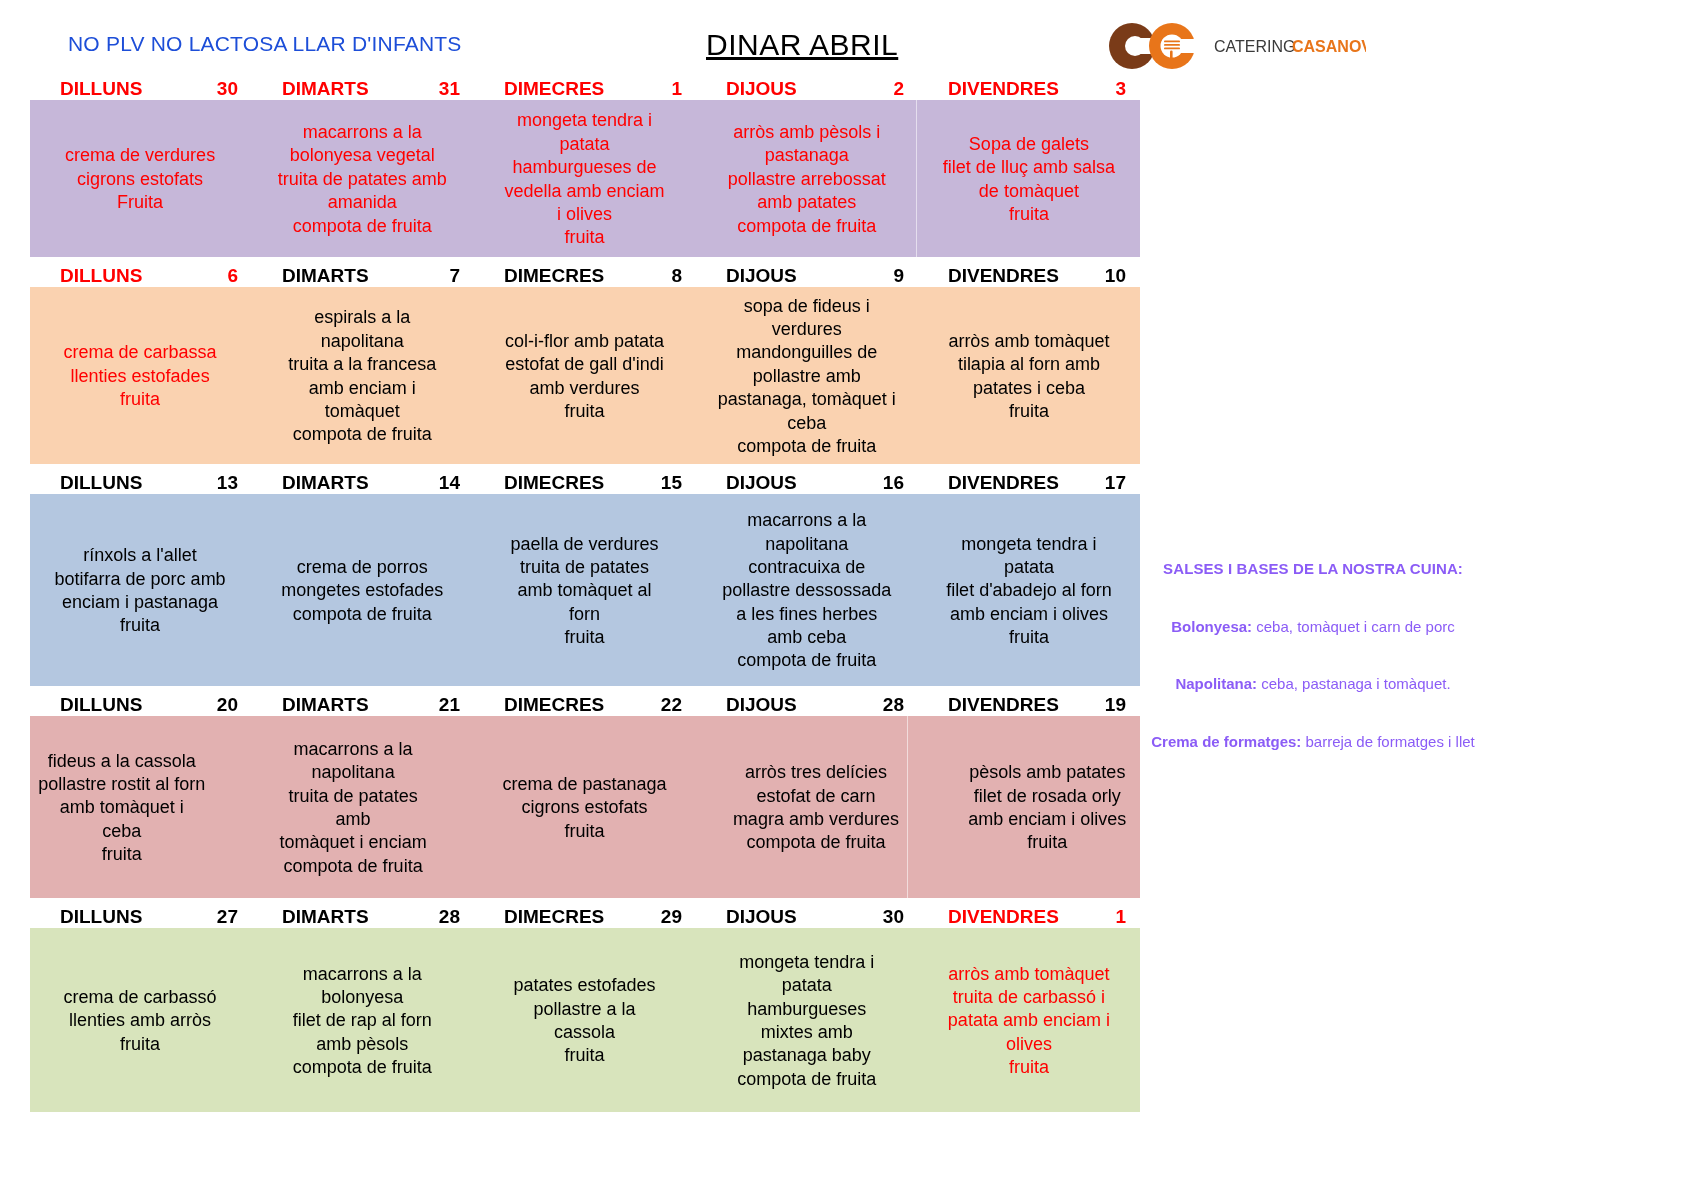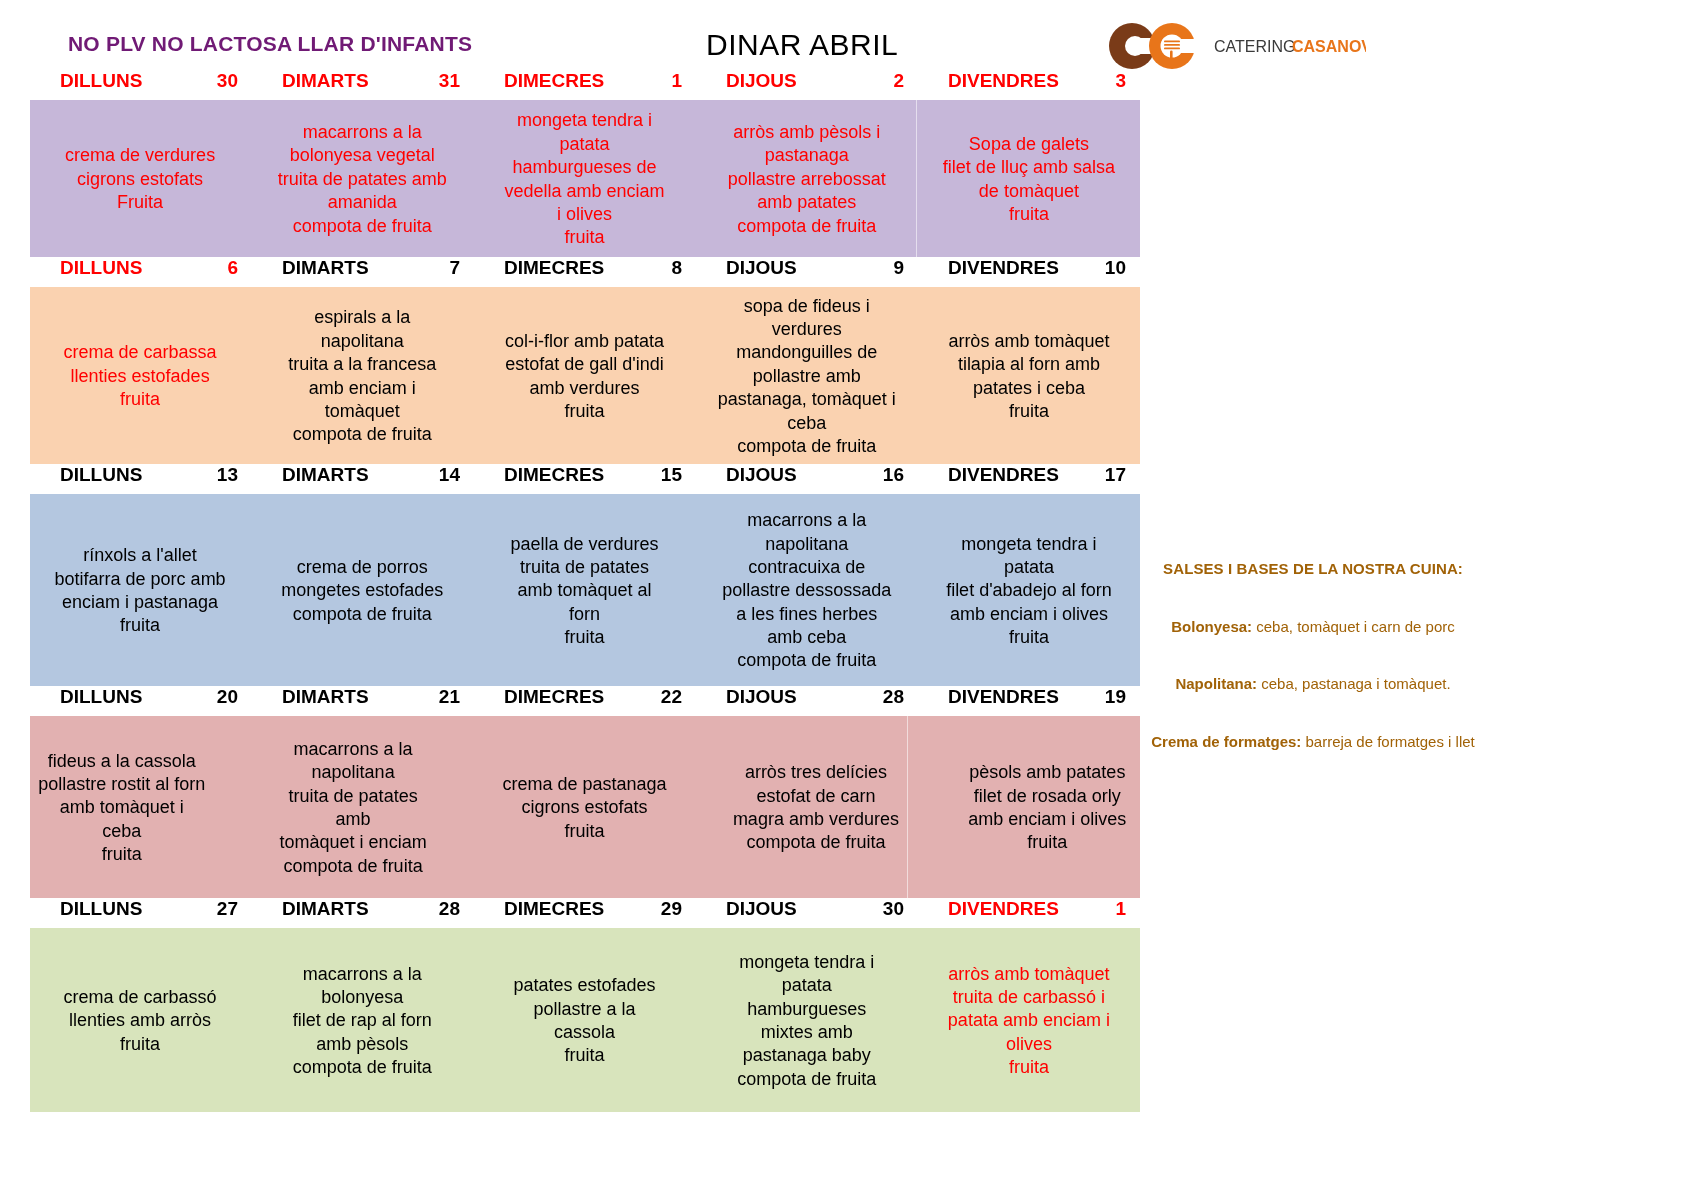--- a/index.html
+++ b/index.html
@@ -15,32 +15,32 @@
     width: 1683px;
     height: 1190px;
     background: #ffffff;
   }
 
   
   .hdr-left {
     position: absolute;
     left: 68px; top: 32px;
     font-size: 21px;
-    color: #701a75;
+    color: #1d4ed8;
     letter-spacing: 0.2px;
     white-space: nowrap;
-    font-weight: bold;
   }
   .hdr-title {
     position: absolute;
     left: 706px; top: 28px;
     font-size: 30px;
     color: #000000;
     letter-spacing: 0.5px;
     white-space: nowrap;
+    text-decoration: underline;
   }
 
   
   .logo {
     position: absolute;
     left: 1106px; top: 22px;
     width: 260px; height: 48px;
   }
   .logo svg { display: block; }
 
@@ -49,21 +49,21 @@
     position: absolute;
     left: 30px; top: 70px;
     width: 1110px;
   }
   .week { width: 100%; }
   .dayhdr-row {
     display: flex;
     width: 100%;
     background: #ffffff;
     height: 30px;
-    align-items: flex-start;
+    align-items: flex-end;
   }
   .dayhdr {
     flex: 1 1 0;
     display: flex;
     align-items: center;
     justify-content: space-between;
     padding: 0 14px 0 30px;
     font-size: 19px;
     font-weight: bold;
     white-space: nowrap;
@@ -109,21 +109,21 @@
   
   .sep-right { box-shadow: inset -1px 0 0 rgba(255,255,255,0.55); }
 
   
   .sauces {
     position: absolute;
     left: 1148px; top: 558px;
     width: 330px;
     text-align: center;
     font-size: 15px;
-    color: #a16207;
+    color: #8b5cf6;
     line-height: 1.5;
   }
   .sauces .s-title {
     font-weight: bold;
     font-size: 15px;
     letter-spacing: 0.1px;
     margin-bottom: 30px;
     text-align: center;
   }
   .sauces .s-item { margin-bottom: 2px; margin-top: 35px; }

